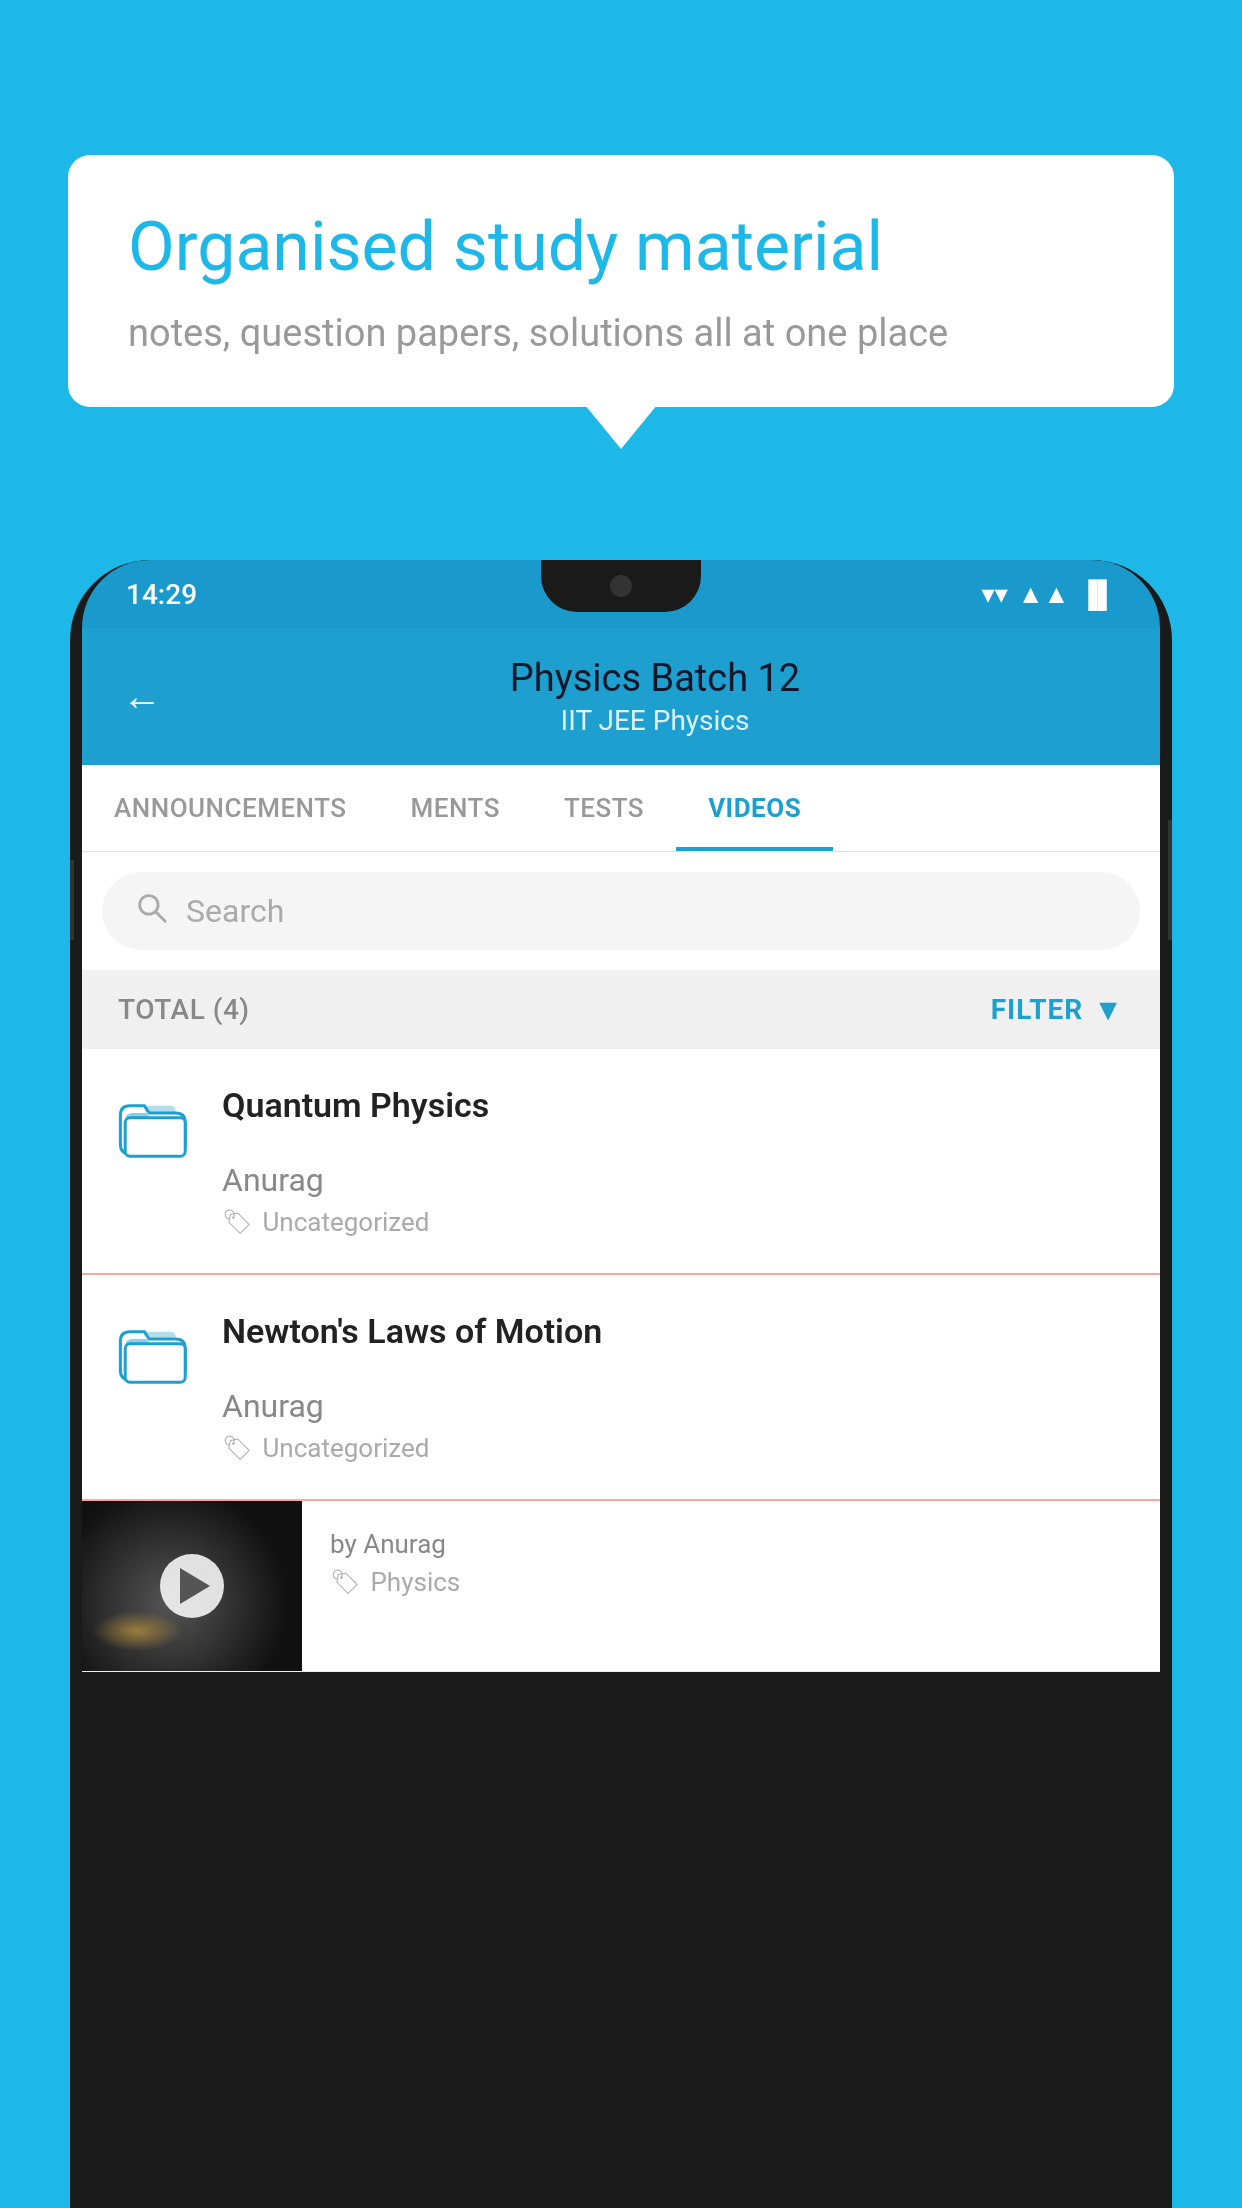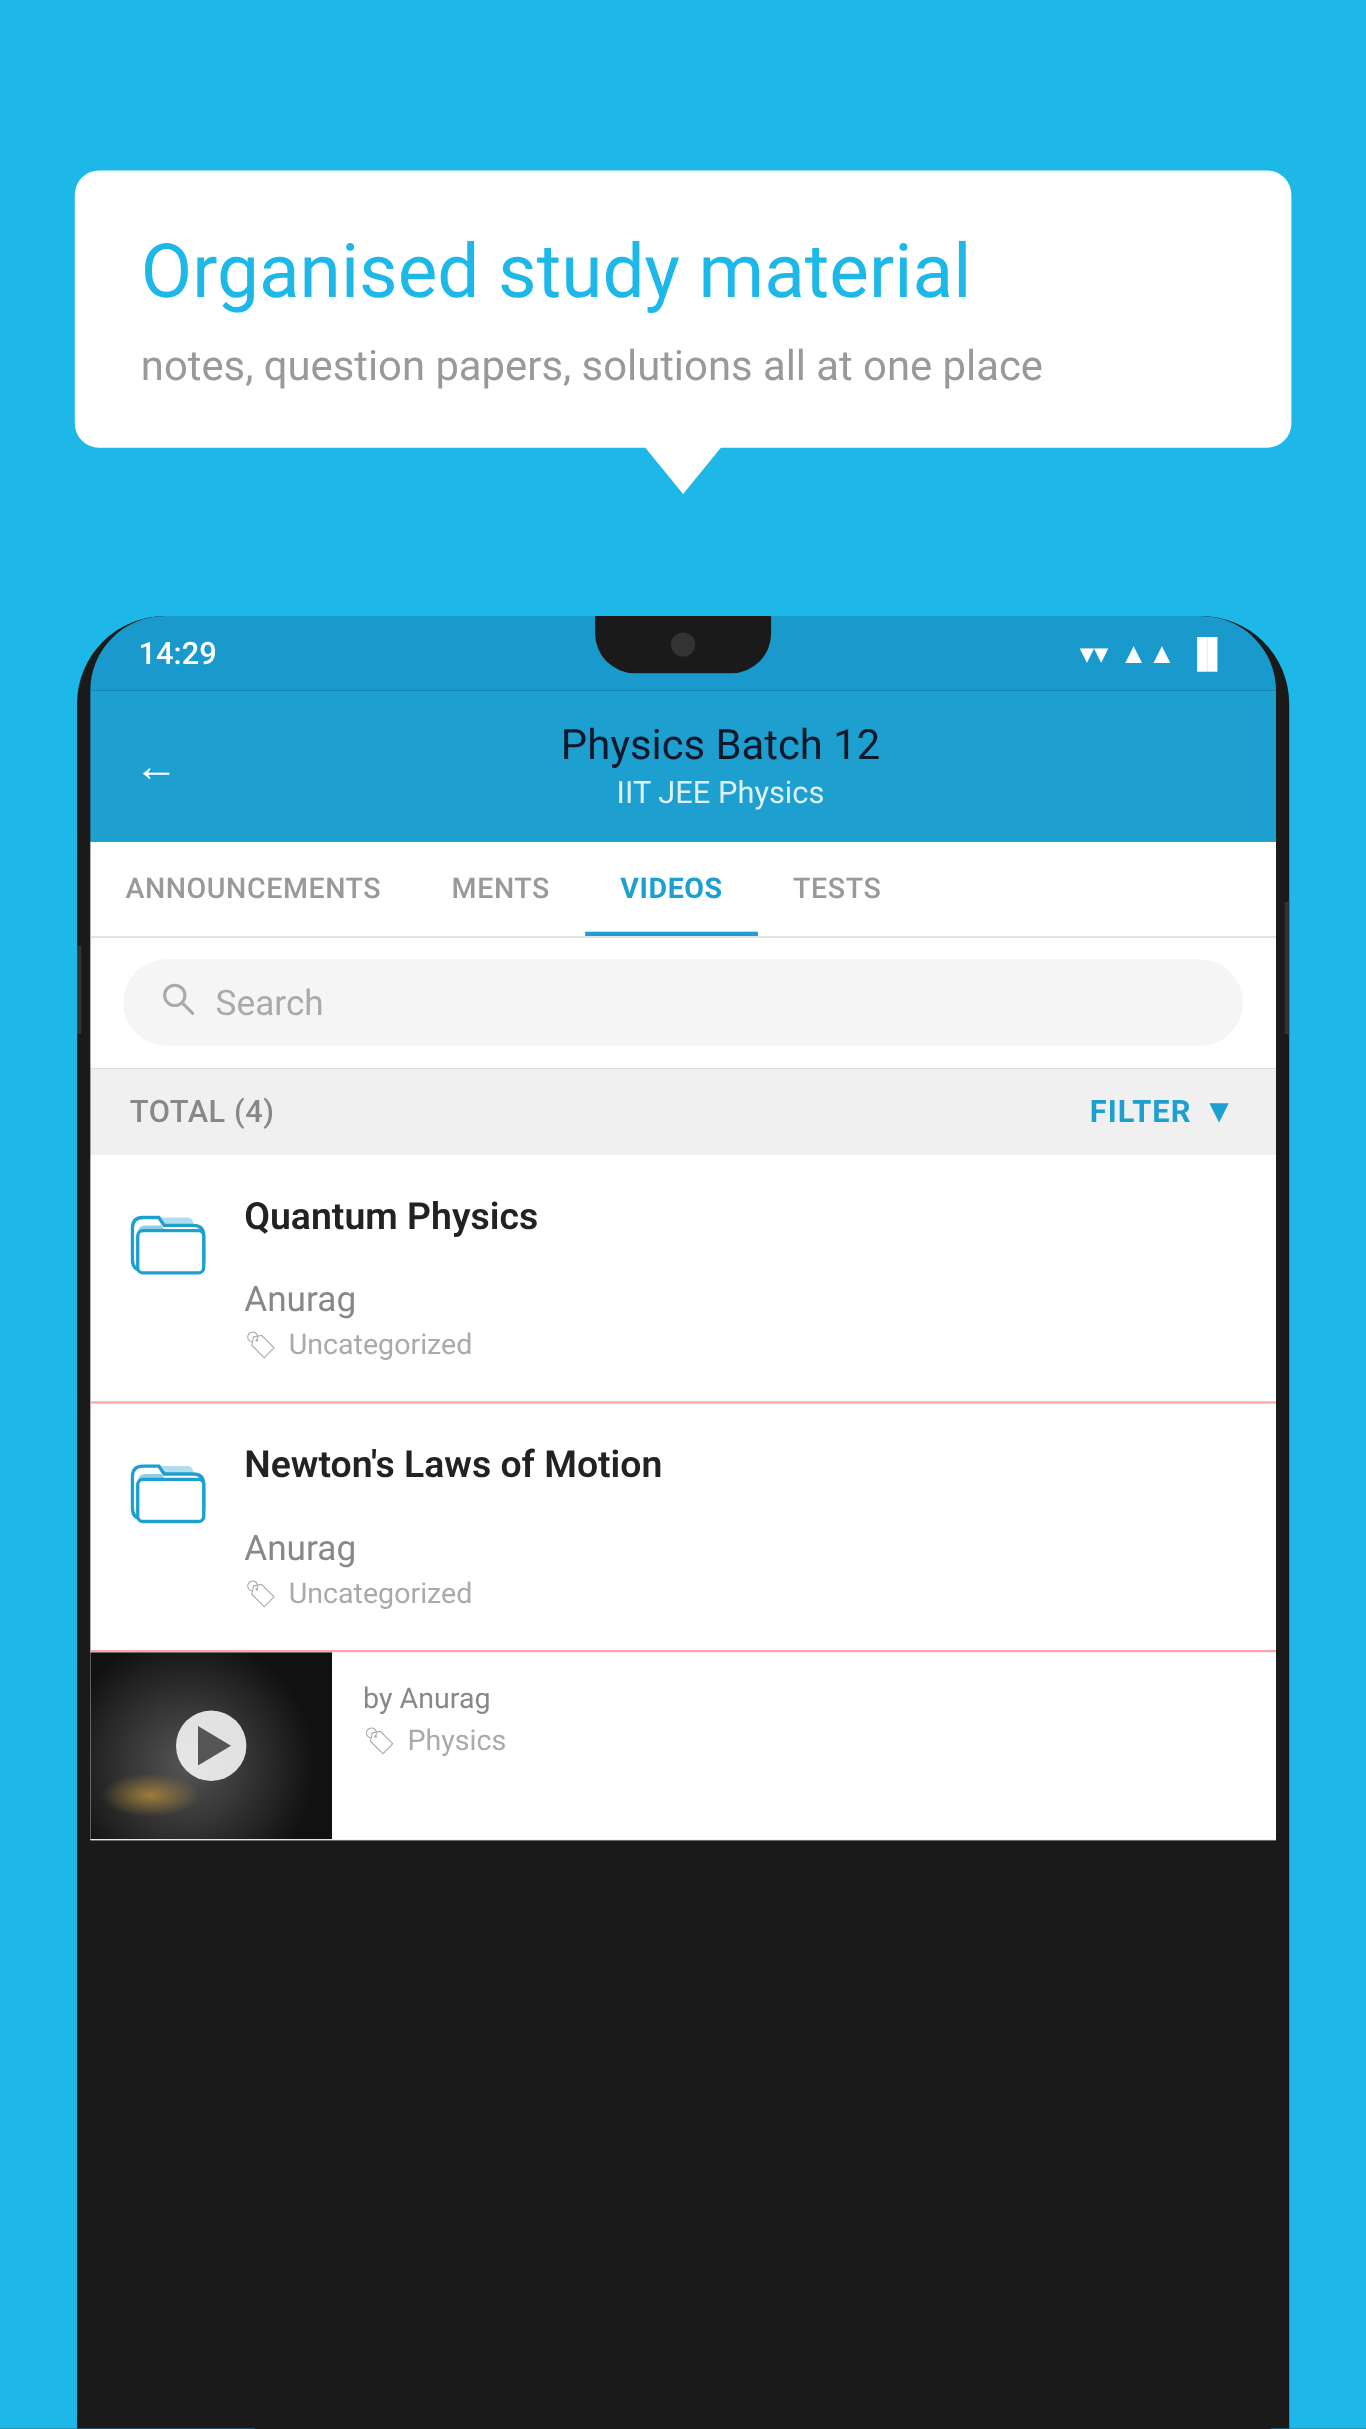--- a/index.html
+++ b/index.html
@@ -191,21 +191,21 @@
       bottom: 0;
       left: 0;
       right: 0;
       height: 4px;
       background: #1da0d0;
     }
 
     
     .search-bar-container {
       background: white;
-      padding: 20px 30px;
+      padding: 20px 20px;
     }
 
     .search-bar {
       background: #f5f5f5;
       border-radius: 40px;
       display: flex;
       align-items: center;
       padding: 18px 32px;
     }
 
@@ -448,25 +448,25 @@
       </div>
     </div>
 
     <div class="tab-bar">
       <div class="tab-item">
         <span>ANNOUNCEMENTS</span>
       </div>
       <div class="tab-item">
         <span>MENTS</span>
       </div>
+      <div class="tab-item">
+        <span>TESTS</span>
+      </div>
       <div class="tab-item active">
         <span>VIDEOS</span>
-      </div>
-      <div class="tab-item">
-        <span>TESTS</span>
       </div>
     </div>
 
     <div class="search-bar-container">
       <div class="search-bar">
         <span class="search-icon-svg">
           <svg width="34" height="34" viewBox="0 0 24 24" fill="none">
             <circle cx="10.5" cy="10.5" r="6.5" stroke="#aaa" stroke-width="2"></circle>
             <line x1="15.5" y1="15.5" x2="22" y2="22" stroke="#aaa" stroke-width="2" stroke-linecap="round"></line>
           </svg>

